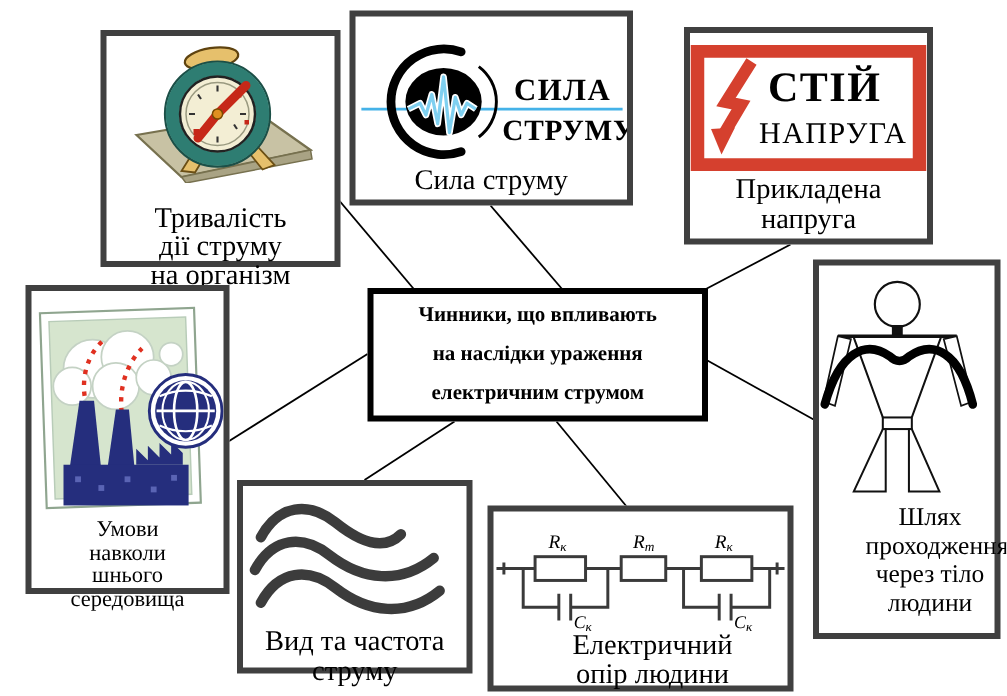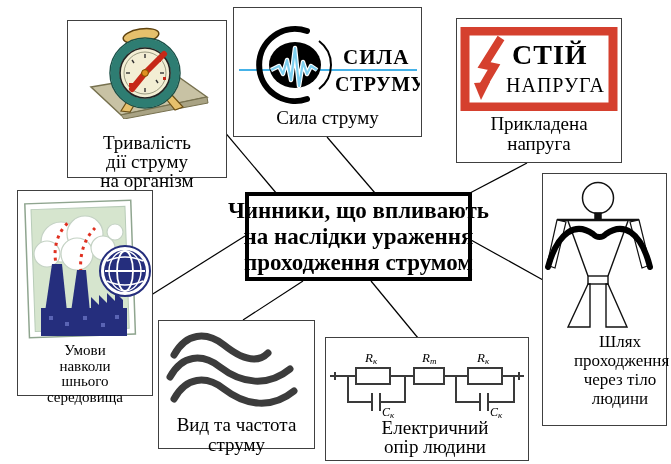--- a/index.html
+++ b/index.html
@@ -2,33 +2,33 @@
 <html><head>
 <meta charset="utf-8">
 <style>
   html,body{margin:0;padding:0;background:#fff;}
   #canvas{
     position:relative;width:671px;height:464px;background:#ffffff;overflow:hidden;
     font-family:"Liberation Serif","DejaVu Serif",serif;color:#000;
   }
   #connectors{position:absolute;left:0;top:0;width:671px;height:464px;}
   .node{
-    position:absolute;background:#fff;border:1px solid #404040;box-sizing:border-box;
+    position:absolute;background:#fff;border:4px solid #404040;box-sizing:border-box;
     text-align:center;
   }
   .node .icon-wrap{position:absolute;left:0;right:0;display:flex;justify-content:center;}
   .caption{position:absolute;left:0;right:0;text-align:center;}
   .cap-line{white-space:nowrap;}
 
   
   #center-box{
     position:absolute;left:245px;top:192px;width:227px;height:89px;
     background:#fff;border:4px solid #000;box-sizing:border-box;
     display:flex;flex-direction:column;justify-content:center;align-items:center;
-    font-weight:bold;font-size:23px;line-height:26px;z-index:5;
+    font-weight:bold;font-size:14px;line-height:26px;z-index:5;
   }
 
   
   #node-duration   {left:67px; top:20px;  width:160px;height:158px;}
   #node-current    {left:233px;top:7px;   width:189px;height:130px;}
   #node-voltage    {left:456px;top:18px;  width:166px;height:145px;}
   #node-environment{left:17px; top:190px; width:136px;height:206px;}
   #node-frequency  {left:158px;top:320px; width:157px;height:129px;}
   #node-resistance {left:325px;top:337px; width:204px;height:124px;}
   #node-path       {left:542px;top:173px; width:125px;height:253px;}
@@ -65,21 +65,21 @@
     <line x1="527" y1="163" x2="470" y2="193" stroke="#000" stroke-width="1.2"></line>
     <line x1="471" y1="240" x2="543" y2="280" stroke="#000" stroke-width="1.2"></line>
     <line x1="245" y1="236" x2="148" y2="297" stroke="#000" stroke-width="1.2"></line>
     <line x1="303" y1="281" x2="243" y2="320" stroke="#000" stroke-width="1.2"></line>
     <line x1="371" y1="281" x2="418" y2="338" stroke="#000" stroke-width="1.2"></line>
   </svg>
 
   <div id="center-box">
     <div class="cap-line">Чинники, що впливають</div>
     <div class="cap-line">на наслідки ураження</div>
-    <div class="cap-line">проходження струмом</div>
+    <div class="cap-line">електричним струмом</div>
   </div>
 
   <div class="node" id="node-duration">
     <div class="icon-wrap">
       <svg width="137" height="94" viewBox="0 0 137 94">
         <polygon points="12,62 94,48 128,72 42,90" fill="#c8c2a4" stroke="#77714f" stroke-width="1.5"></polygon>
         <polygon points="42,90 128,72 129,78 45,94" fill="#a9a384" stroke="#77714f" stroke-width="1"></polygon>
         <polygon points="52,70 42,86 51,87 60,72" fill="#e6c06c" stroke="#6b4f15" stroke-width="1.2"></polygon>
         <polygon points="84,70 96,85 104,82 92,69" fill="#e6c06c" stroke="#6b4f15" stroke-width="1.2"></polygon>
         <ellipse cx="62" cy="11" rx="18" ry="7" fill="#e6c06c" stroke="#5f430f" stroke-width="1.5" transform="rotate(-9 62 11)"></ellipse>

